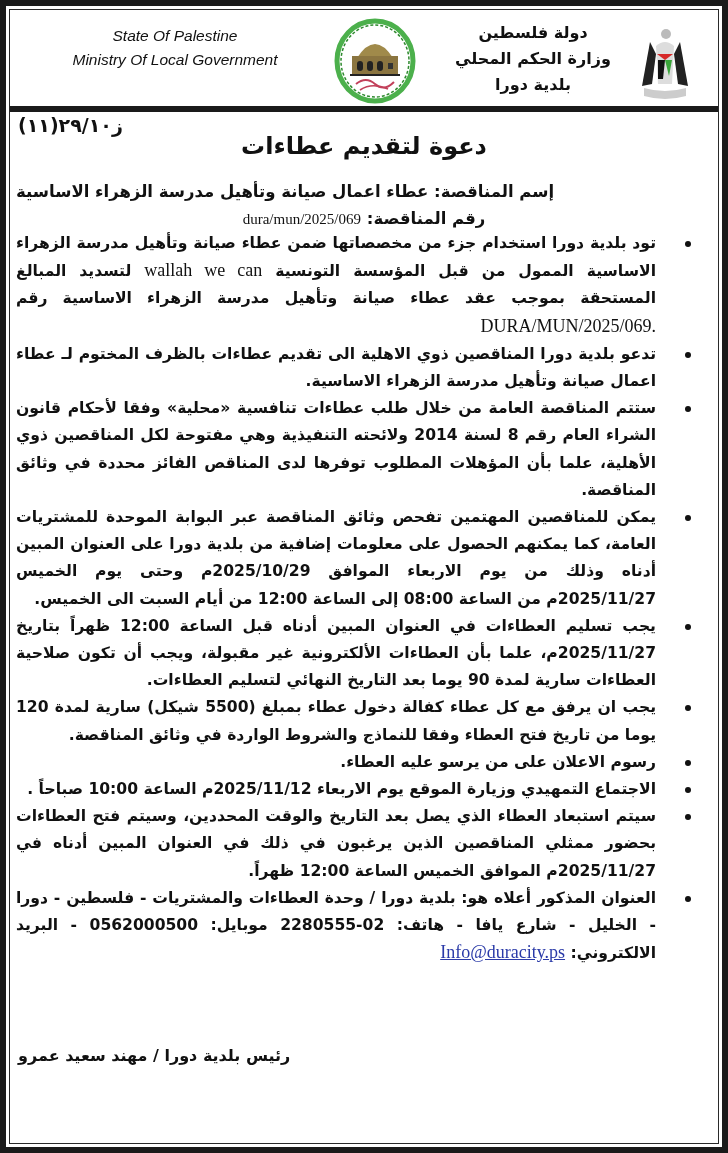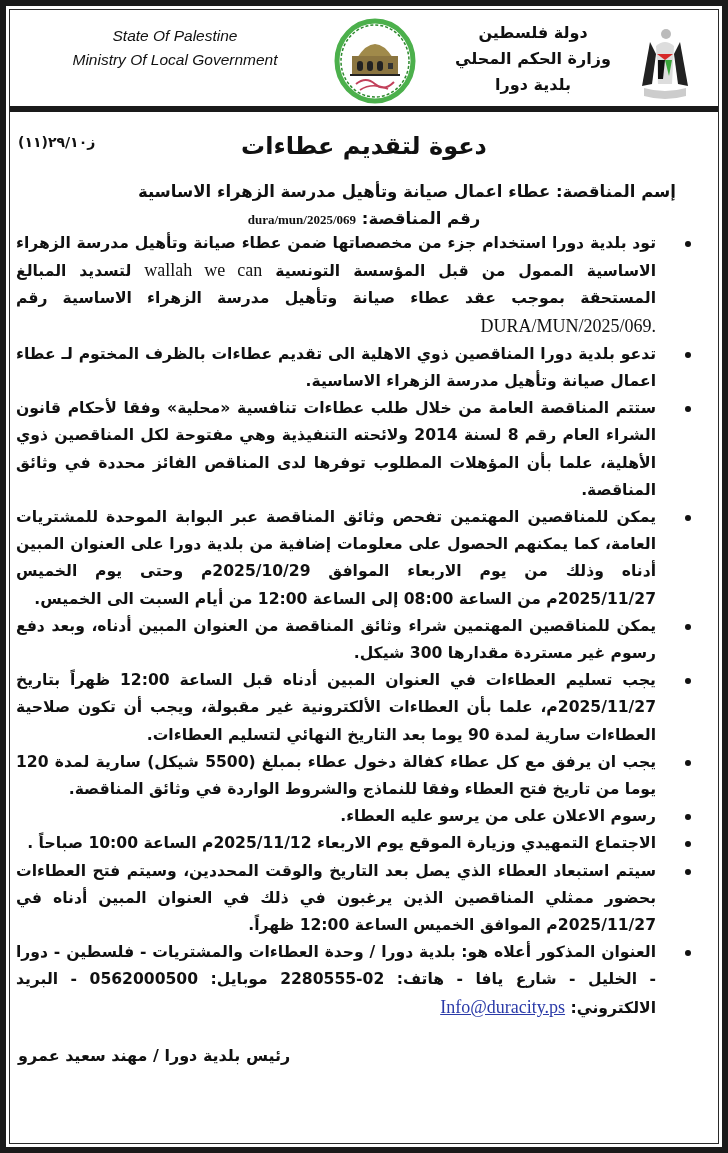--- a/index.html
+++ b/index.html
@@ -35,38 +35,38 @@
   }
   .ar-block div { white-space: nowrap; }
   .logo-muni { position: absolute; left: 322px; top: 8px; width: 86px; height: 86px; }
   .logo-eagle { position: absolute; left: 626px; top: 14px; width: 58px; height: 82px; }
   .header-rule {
     position: absolute; left: 10px; top: 106px; width: 708px; height: 6px; background: #1a1a1a;
   }
 
   
   .ref-code {
-    position: absolute; left: 18px; top: 134px;
-    font-family: "DejaVu Sans", sans-serif; font-weight: bold; font-size: 14px;
+    position: absolute; left: 18px; top: 114px;
+    font-family: "DejaVu Sans", sans-serif; font-weight: bold; font-size: 19px;
     direction: rtl; unicode-bidi: plaintext; white-space: nowrap;
   }
   .title {
     position: absolute; left: 0; width: 728px; top: 132px; text-align: center;
     font-family: "DejaVu Sans", sans-serif; font-weight: bold; font-size: 24px;
     direction: rtl; letter-spacing: 0.5px;
   }
   .tender-name {
-    position: absolute; left: 0; width: 676px; top: 182px; text-align: right;
-    direction: rtl; font-weight: bold; font-size: 16.5px; white-space: nowrap;
+    position: absolute; left: 0; width: 676px; top: 182px; text-align: left;
+    direction: rtl; font-weight: bold; font-size: 16.5px; white-space: nowrap; padding-left: 16px;
   }
   .tender-number {
     position: absolute; left: 0; width: 728px; top: 209px; text-align: center;
     direction: rtl; font-weight: bold; font-size: 16.5px; white-space: nowrap;
   }
-  .tender-number .code { font-family: "Liberation Serif", serif; font-weight: bold; font-size: 13px; }
+  .tender-number .code { font-family: "Liberation Serif", serif; font-weight: normal; font-size: 15px; }
 
   .bullets {
     position: absolute; left: 16px; top: 230px; width: 692px;
     direction: rtl; list-style: none;
   }
   .bullets li {
     position: relative; padding-right: 52px;
     font-family: "DejaVu Sans", sans-serif; font-weight: bold;
     font-size: 15.6px; line-height: 27.2px; text-align: justify;
     text-align-last: right; color: #111;
@@ -156,24 +156,20 @@
   <li>
     <span class="dot"></span>
     <span>ستتم المناقصة العامة من خلال طلب عطاءات تنافسية «محلية» وفقا لأحكام قانون الشراء العام رقم 8 لسنة 2014 ولائحته التنفيذية وهي مفتوحة لكل المناقصين ذوي الأهلية، علما بأن المؤهلات المطلوب توفرها لدى المناقص الفائز محددة في وثائق المناقصة.</span>
   </li>
   <li>
     <span class="dot"></span>
     <span>يمكن للمناقصين المهتمين تفحص وثائق المناقصة عبر البوابة الموحدة للمشتريات العامة، كما يمكنهم الحصول على معلومات إضافية من بلدية دورا على العنوان المبين أدناه وذلك من يوم الاربعاء الموافق 2025/10/29م وحتى يوم الخميس 2025/11/27م من الساعة 08:00 إلى الساعة 12:00 من أيام السبت الى الخميس.</span>
   </li>
   <li>
     <span class="dot"></span>
-    <span>يمكن للمناقصين المهتمين شراء وثائق المناقصة من العنوان المبين أدناه، وبعد دفع رسوم غير مستردة مقدارها 300 شيكل.</span>
-  </li>
-  <li>
-    <span class="dot"></span>
     <span>يجب تسليم العطاءات في العنوان المبين أدناه قبل الساعة 12:00 ظهراً بتاريخ 2025/11/27م، علما بأن العطاءات الألكترونية غير مقبولة، ويجب أن تكون صلاحية العطاءات سارية لمدة 90 يوما بعد التاريخ النهائي لتسليم العطاءات.</span>
   </li>
   <li>
     <span class="dot"></span>
     <span>يجب ان يرفق مع كل عطاء كفالة دخول عطاء بمبلغ (5500 شيكل) سارية لمدة 120 يوما من تاريخ فتح العطاء وفقا للنماذج والشروط الواردة في وثائق المناقصة.</span>
   </li>
   <li>
     <span class="dot"></span>
     <span>رسوم الاعلان على من يرسو عليه العطاء.</span>
   </li>

